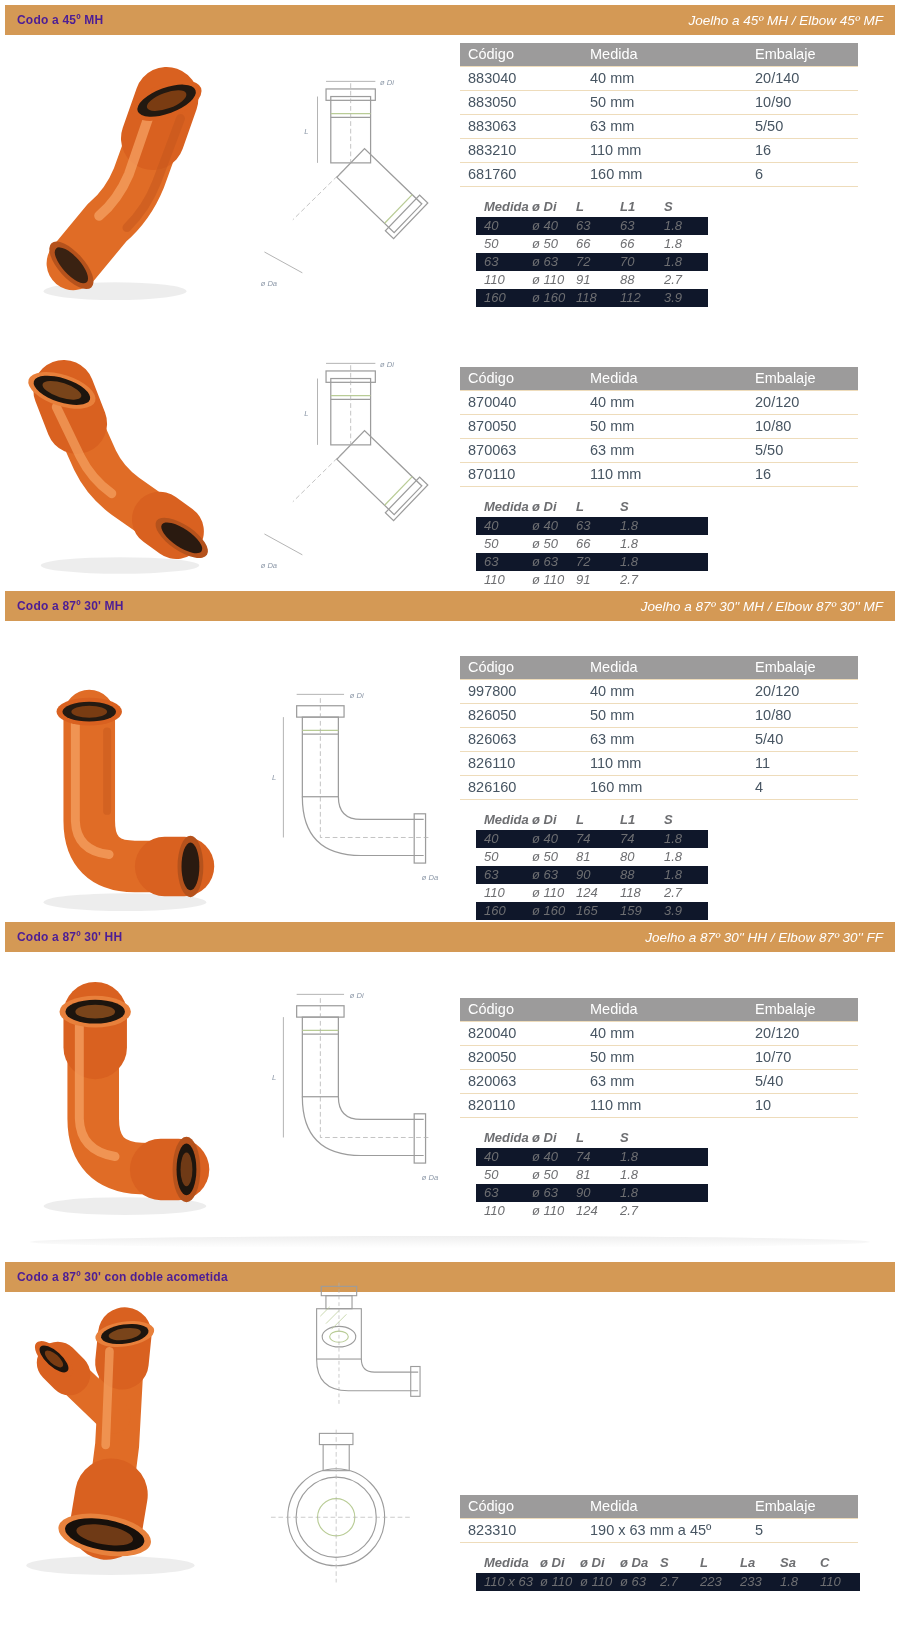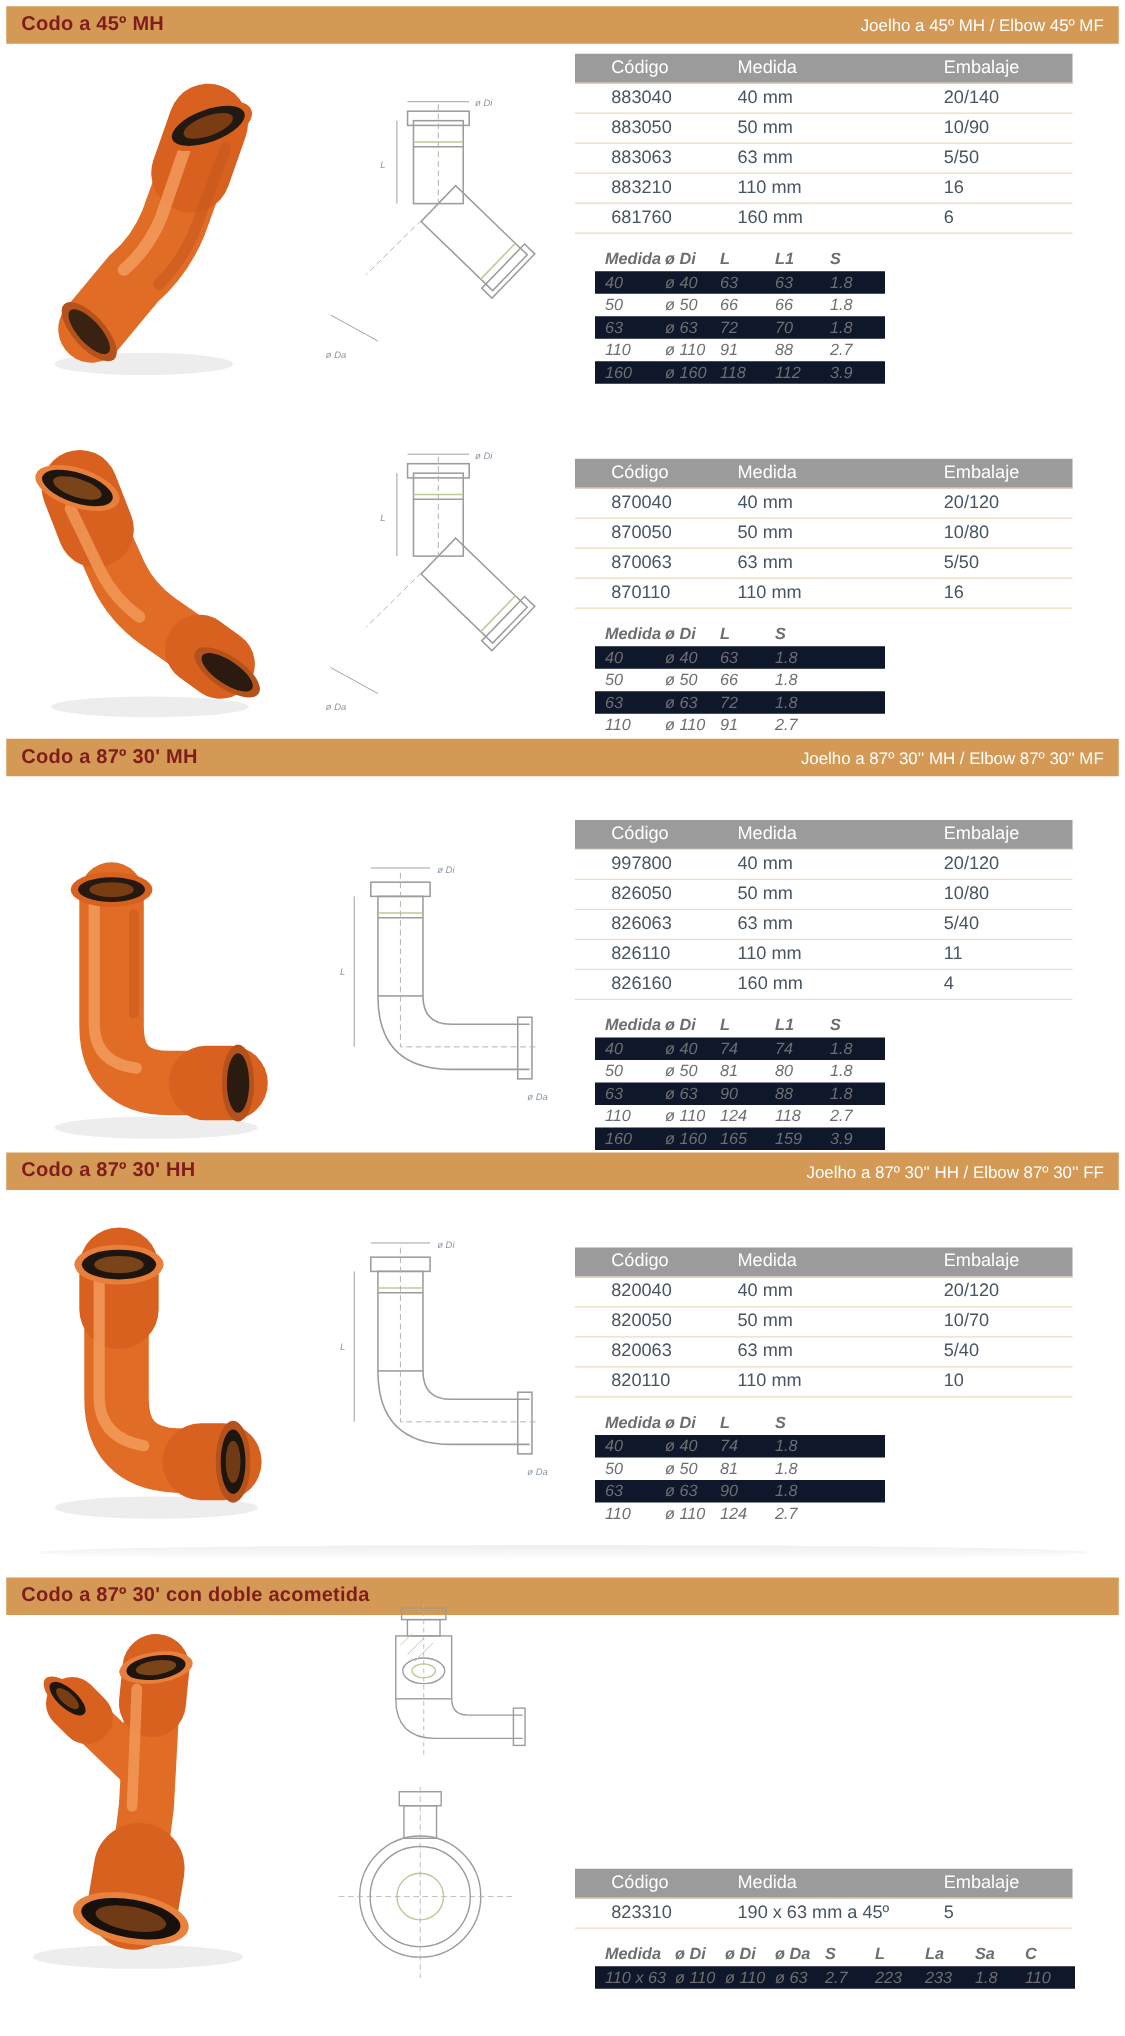--- a/index.html
+++ b/index.html
@@ -9,39 +9,39 @@
     -webkit-font-smoothing:antialiased;
   }
   #sections{padding-top:5px;}
   .section{margin-bottom:2px;}
   .section-header{
     height:30px;margin:0 5px;padding:0 12px;
     background:#D49955;
     display:flex;justify-content:space-between;align-items:center;
   }
   .section-title{
-    margin:0;font-size:16px;font-weight:bold;color:#7f1d1d;letter-spacing:.2px;
+    margin:0;font-size:12px;font-weight:bold;color:#4c1d95;letter-spacing:.2px;
   }
   .section-subtitle{
-    font-size:13.5px;color:#ffffff;white-space:nowrap;
+    font-size:13.5px;font-style:italic;color:#ffffff;white-space:nowrap;
   }
   .section-body{
     display:flex;align-items:flex-end;padding:4px 0 0 10px;box-sizing:border-box;
   }
   .photo-slot{margin:0;width:220px;flex:0 0 220px;display:flex;justify-content:center;}
   .drawing-slot{margin:0;width:230px;flex:0 0 230px;display:flex;flex-direction:column;align-items:center;gap:6px;}
   .tables{width:400px;flex:0 0 400px;padding-top:2px;}
 
   
   .main-table{width:398px;margin-bottom:10px;}
   .mt-row{display:flex;height:23px;line-height:23px;border-bottom:1px solid #EEDCBB;}
   .mt-head{background:#9C9B9B;border-bottom:1px solid #EEDCBB;}
   .mt-cell{font-size:14.5px;color:#475562;white-space:nowrap;overflow:hidden;}
   .mt-head .mt-cell{color:#ffffff;}
-  .mt-cell.c0{width:130px;padding-left:29px;box-sizing:border-box;}
+  .mt-cell.c0{width:130px;padding-left:8px;box-sizing:border-box;}
   .mt-cell.c1{width:165px;}
   .mt-cell.c2{flex:1;}
 
   
   .dim-table{margin-left:16px;width:232px;font-style:italic;color:#6D6E71;}
   .dim-table.wide{width:384px;}
   .dt-row{display:flex;height:18px;line-height:18px;}
   .dt-head{font-weight:bold;height:20px;line-height:20px;}
   .dt-row.shade{background:#0f172a;}
   .dt-cell{font-size:13px;white-space:nowrap;overflow:hidden;}

